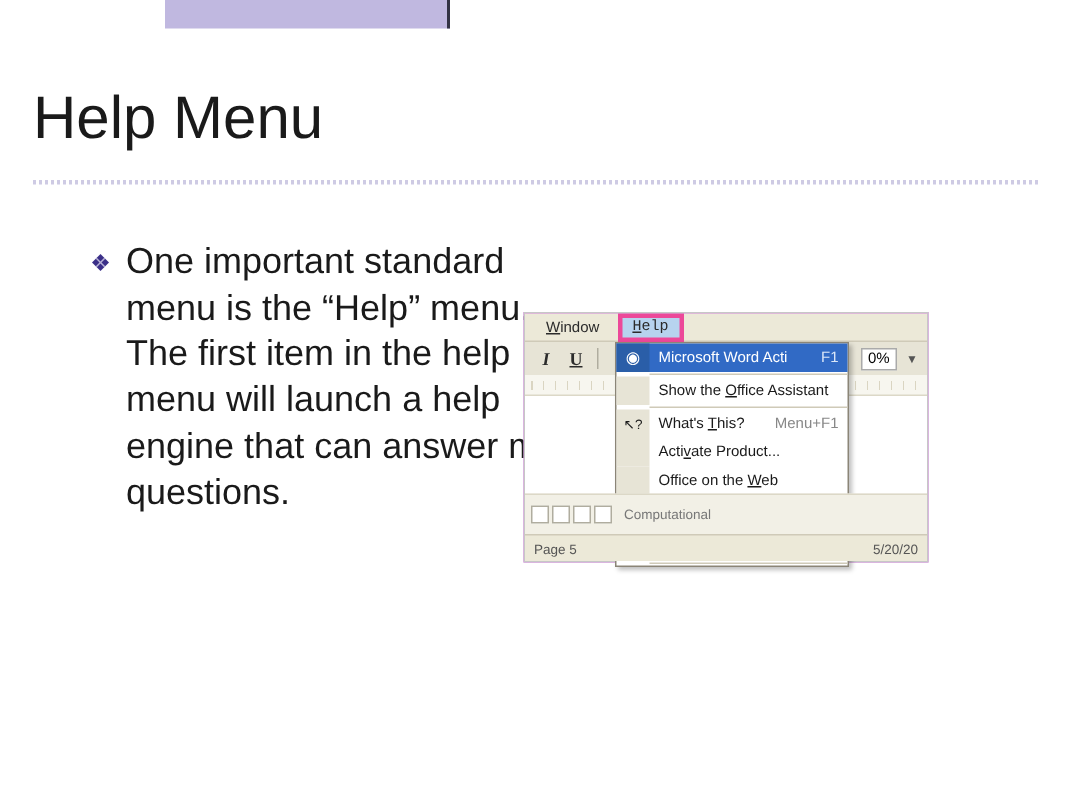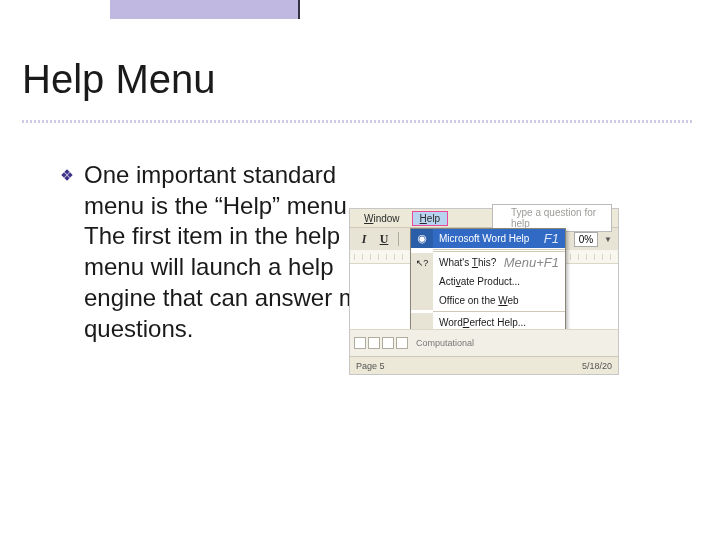--- a/index.html
+++ b/index.html
@@ -11,21 +11,21 @@
   .title-rule { position: absolute; left: 22px; top: 120px; width: 670px; height: 3px;
     background: repeating-linear-gradient(90deg, #b9b4d8 0 2px, transparent 2px 4px); opacity: 0.7; }
   .body { position: absolute; left: 60px; top: 160px; width: 340px; }
   .bullet-row { display: flex; align-items: flex-start; gap: 10px; }
   .bullet-icon { flex: 0 0 auto; margin-top: 8px; }
   .bullet-text { font-size: 24px; color: #1a1a1a; line-height: 1.28; }
   
   .shot { position: absolute; right: 18px; top: 208px; width: 270px; border: 1px solid #c7c7c7; background: #d946ef; font-family: Tahoma, sans-serif; font-size: 10px; color: #2b2b2b; margin-left: 24px; }
   .shot .menubar { display: flex; align-items: center; height: 19px; background: #ece9d8; border-bottom: 1px solid #cfcab8; padding: 0 6px; gap: 4px; }
   .shot .menubar .m { padding: 2px 8px; }
-  .shot .menubar .m.sel { background: #b7d3ef; border: 1px solid #ec4899; padding: 1px 7px; }
+  .shot .menubar .m.sel { background: #b7d3ef; border: 3px solid #ec4899; padding: 1px 7px; font-family: Liberation Mono, monospace; }
   .shot .menubar .u { text-decoration: underline; }
   .shot .menubar .ask { margin-left: auto; width: 120px; padding: 2px 4px 2px 18px; background: #fff; border: 1px solid #bbb; color: #9d9c99; position: relative; }
   .shot .toolbar { display: flex; align-items: center; height: 22px; background: #e7e4d6; padding: 0 6px; gap: 4px; }
   .shot .toolbar .tb { width: 16px; height: 16px; display:flex; align-items:center; justify-content:center; font-weight:bold; font-family: 'Times New Roman', serif; font-size: 12px; }
   .shot .toolbar .sep { width: 2px; height: 14px; border-left: 1px solid #b0ad9f; margin: 0 2px; }
   .shot .zoom { margin-left: auto; display:flex; align-items:center; gap:6px; }
   .shot .zoom .pct { background:#fff; border:1px solid #aaa; padding:1px 4px; color:#000; font-size:10px; }
   .shot .ruler { height: 14px; background: #f7f6ef; display:flex; align-items:center; padding:0 4px; border-bottom:1px solid #dcd8c7; position:relative; overflow:hidden; }
   .shot .ruler .rline { height:6px; flex:1; background: repeating-linear-gradient(90deg,#dad5c2 0 1px, transparent 1px 8px); }
   .shot .helparrow { position:absolute; left:28px; top:80px; font-family: Arial; font-weight:bold; font-size:12px; color:#2b2b74; }
@@ -34,21 +34,21 @@
   .shot .status .sl { padding:0 6px; }
   .shot .status .sr { margin-left:auto; padding:0 6px; }
   .shot .tray { position:absolute; left:0; right:0; bottom:18px; height:16px; background:#f2f0e6; border-top:1px solid #dcd8c7; display:flex; align-items:center; padding:13px 4px; gap:2px; }
   .shot .tray .sq { width:12px; height:12px; border:1px solid #b0ad9f; background:#fff; }
   .shot .menu { position:absolute; left:60px; top:19px; width:156px; background:#fff; border:1px solid #8b8577; box-shadow: 2px 2px 3px rgba(0,0,0,0.25); }
   .shot .menu .row { display:flex; align-items:center; height:19px; padding:0 6px 0 0; font-size:10px; color:#1a1a1a; }
   .shot .menu .row .icn { width:22px; height:19px; background:#e7e4d6; display:flex; align-items:center; justify-content:center; margin-right:6px; font-size:11px; }
   .shot .menu .row.hi { background:#316ac5; color:#fff; }
   .shot .menu .row.hi .icn { background:#2a5ea8; color:#fff; }
   .shot .menu .row .lbl { flex:1; white-space:nowrap; }
-  .shot .menu .row .sc { color:#888; font-size:13px; padding-left:6px;font-style:italic; }
+  .shot .menu .row .sc { color:#888; font-size:10px; padding-left:6px; }
   .shot .menu .row.hi .sc { color:#dbe7f8; }
   .shot .menu .hr { height:0; border-top:1px solid #cfcab8; margin:1px 0 1px 22px; }
   .shot .menu .u { text-decoration: underline; }
   .shot .pagearea { background:#fff; height:110px; position:relative; }
 </style>
 </head>
 <body>
 
 <div class="slide">
   <div class="top-accent"></div>
@@ -70,21 +70,20 @@
           </svg>
       </span>
       <div class="bullet-text">One important standard menu is the “Help” menu.  The first item in the help menu will launch a help engine that can answer most questions.</div>
     </div>
   </div>
 
   <div class="shot">
     <div class="menubar">
       <span class="m"><span class="u">W</span><span>indow</span></span>
       <span class="m sel"><span class="u">H</span><span>elp</span></span>
-      <span class="ask">Type a question for help</span>
     </div>
     <div class="toolbar">
       <span class="tb" style="font-style:italic">I</span>
       <span class="tb" style="text-decoration:underline">U</span>
       <span class="sep"></span>
       <div class="zoom">
         <span class="pct">0%</span>
         <span style="font-size:8px;color:#555">▼</span>
       </div>
     </div>
@@ -92,24 +91,28 @@
       <div class="rline"></div>
     </div>
 
     <div class="pagearea">
       <span class="helparrow"><span>↖</span><span class="q">?</span></span>
     </div>
 
     <div class="menu">
       <div class="row hi">
         <span class="icn">◉</span>
-        <span class="lbl">Microsoft Word Help</span>
+        <span class="lbl">Microsoft Word Acti</span>
         <span class="sc">F1</span>
       </div>
       <div class="hr"></div>
+      <div class="row">
+        <span class="icn"></span>
+        <span class="lbl"><span>Show the </span><span class="u">O</span><span>ffice Assistant</span></span>
+      </div>
       <div class="hr"></div>
       <div class="row">
         <span class="icn" style="font-size:9px">↖?</span>
         <span class="lbl"><span>What's </span><span class="u">T</span><span>his?</span></span>
         <span class="sc">Menu+F1</span>
       </div>
       <div class="row">
         <span class="icn"></span>
         <span class="lbl"><span>Acti</span><span class="u">v</span><span>ate Product...</span></span>
       </div>
@@ -132,16 +135,16 @@
 
     <div class="tray">
       <span class="sq"></span>
       <span class="sq"></span>
       <span class="sq"></span>
       <span class="sq"></span>
       <span style="margin-left:6px;color:#777;font-size:9px">Computational</span>
     </div>
     <div class="status">
       <span class="sl">Page 5</span>
-      <span class="sr">5/18/20</span>
+      <span class="sr">5/20/20</span>
     </div>
   </div>
 </div>
 
 </body></html>

